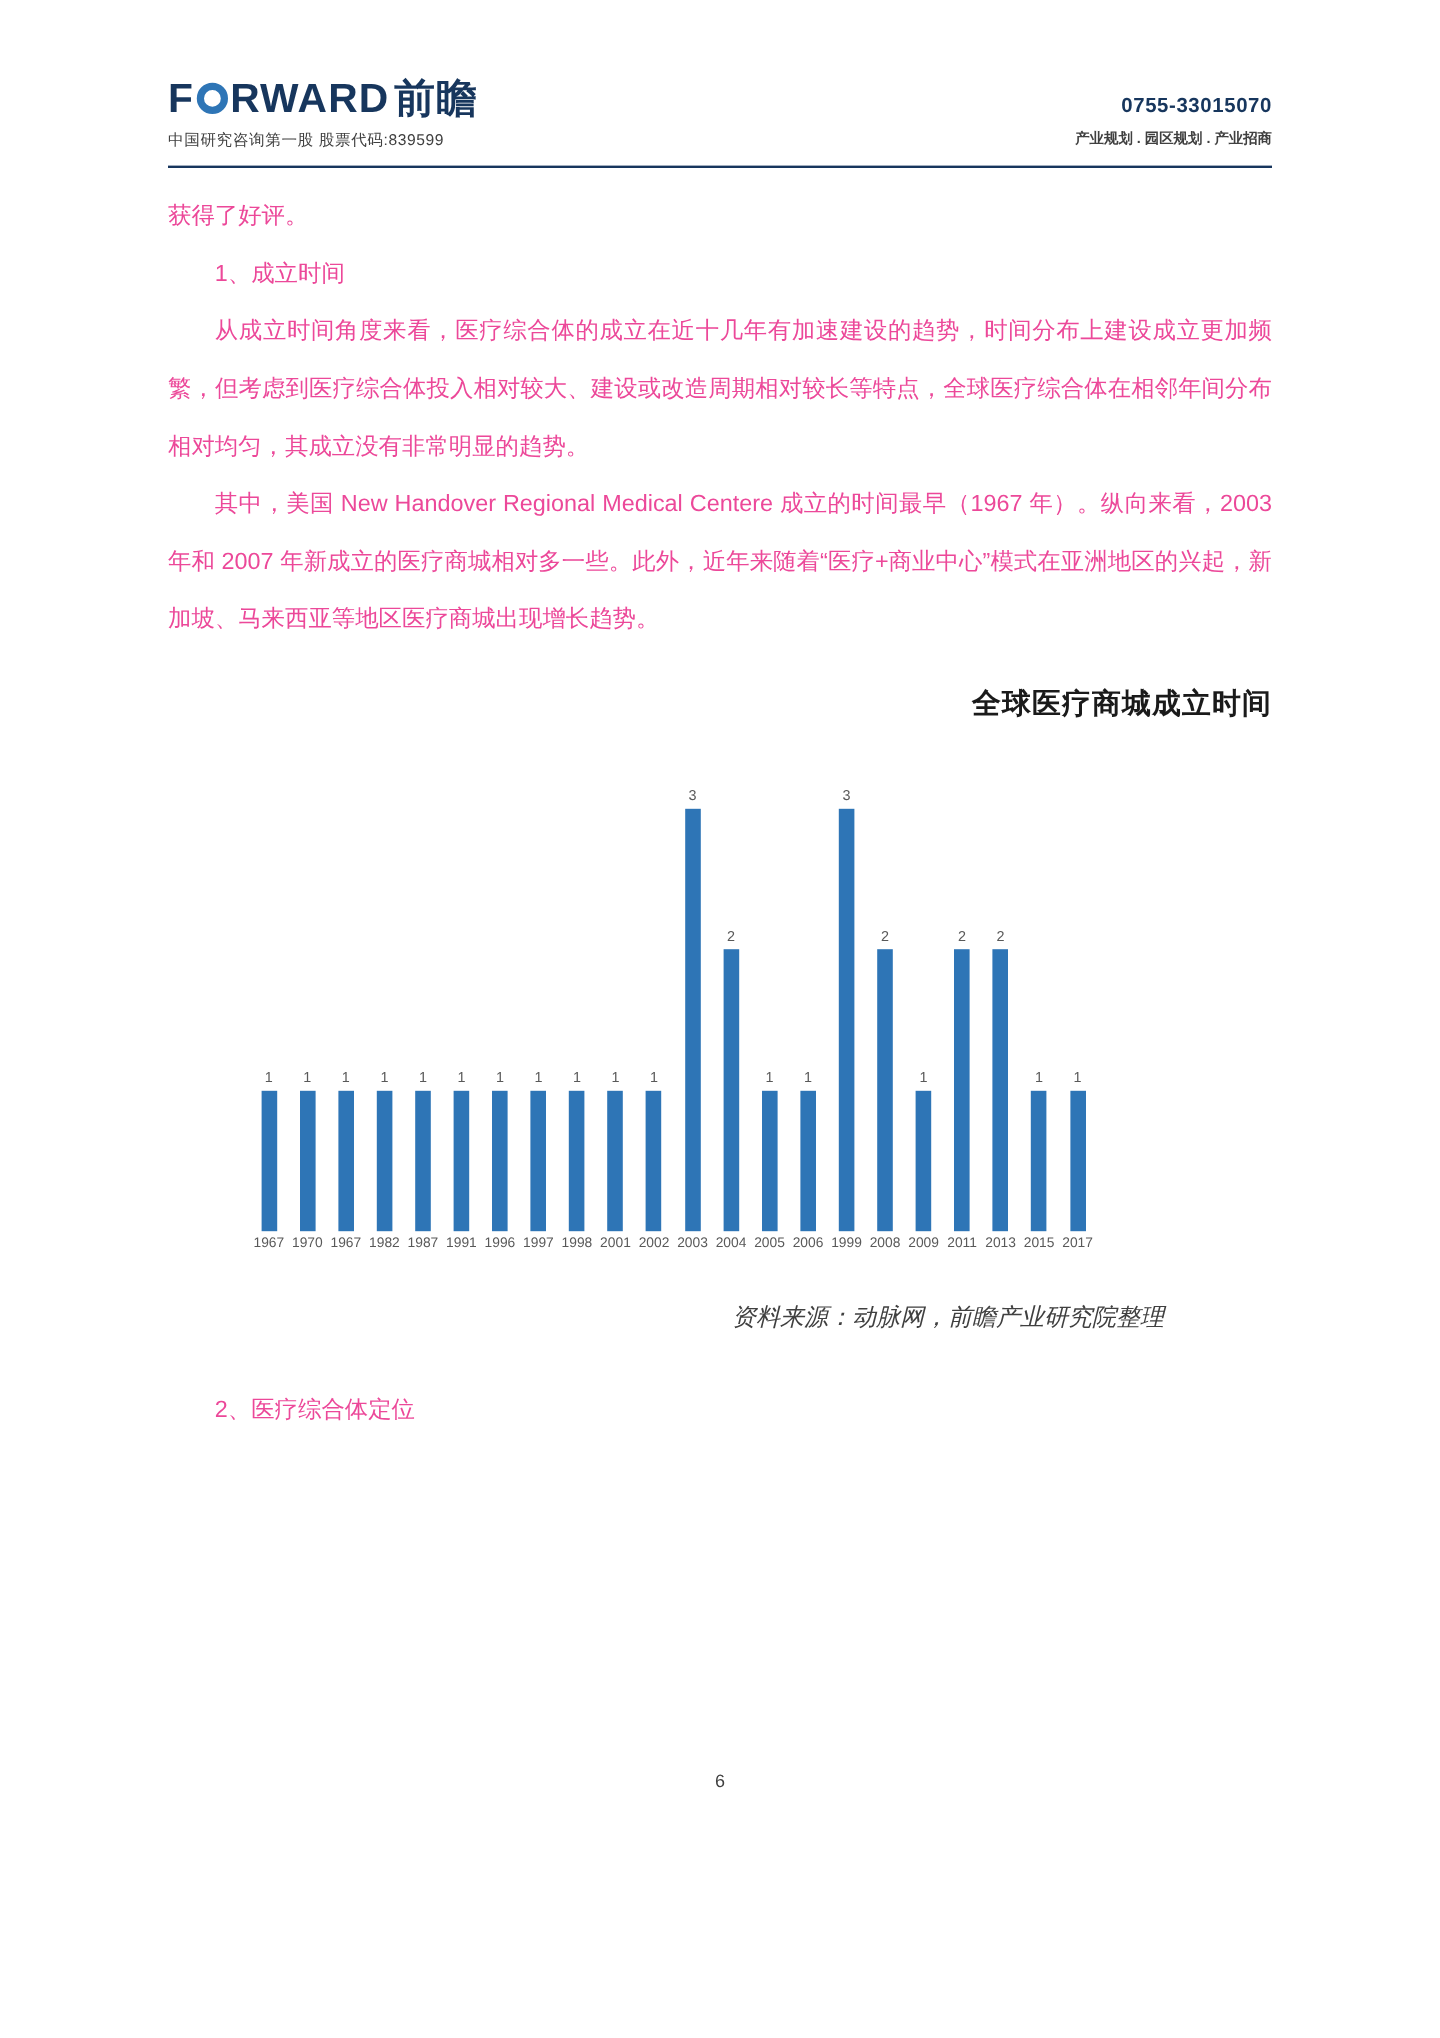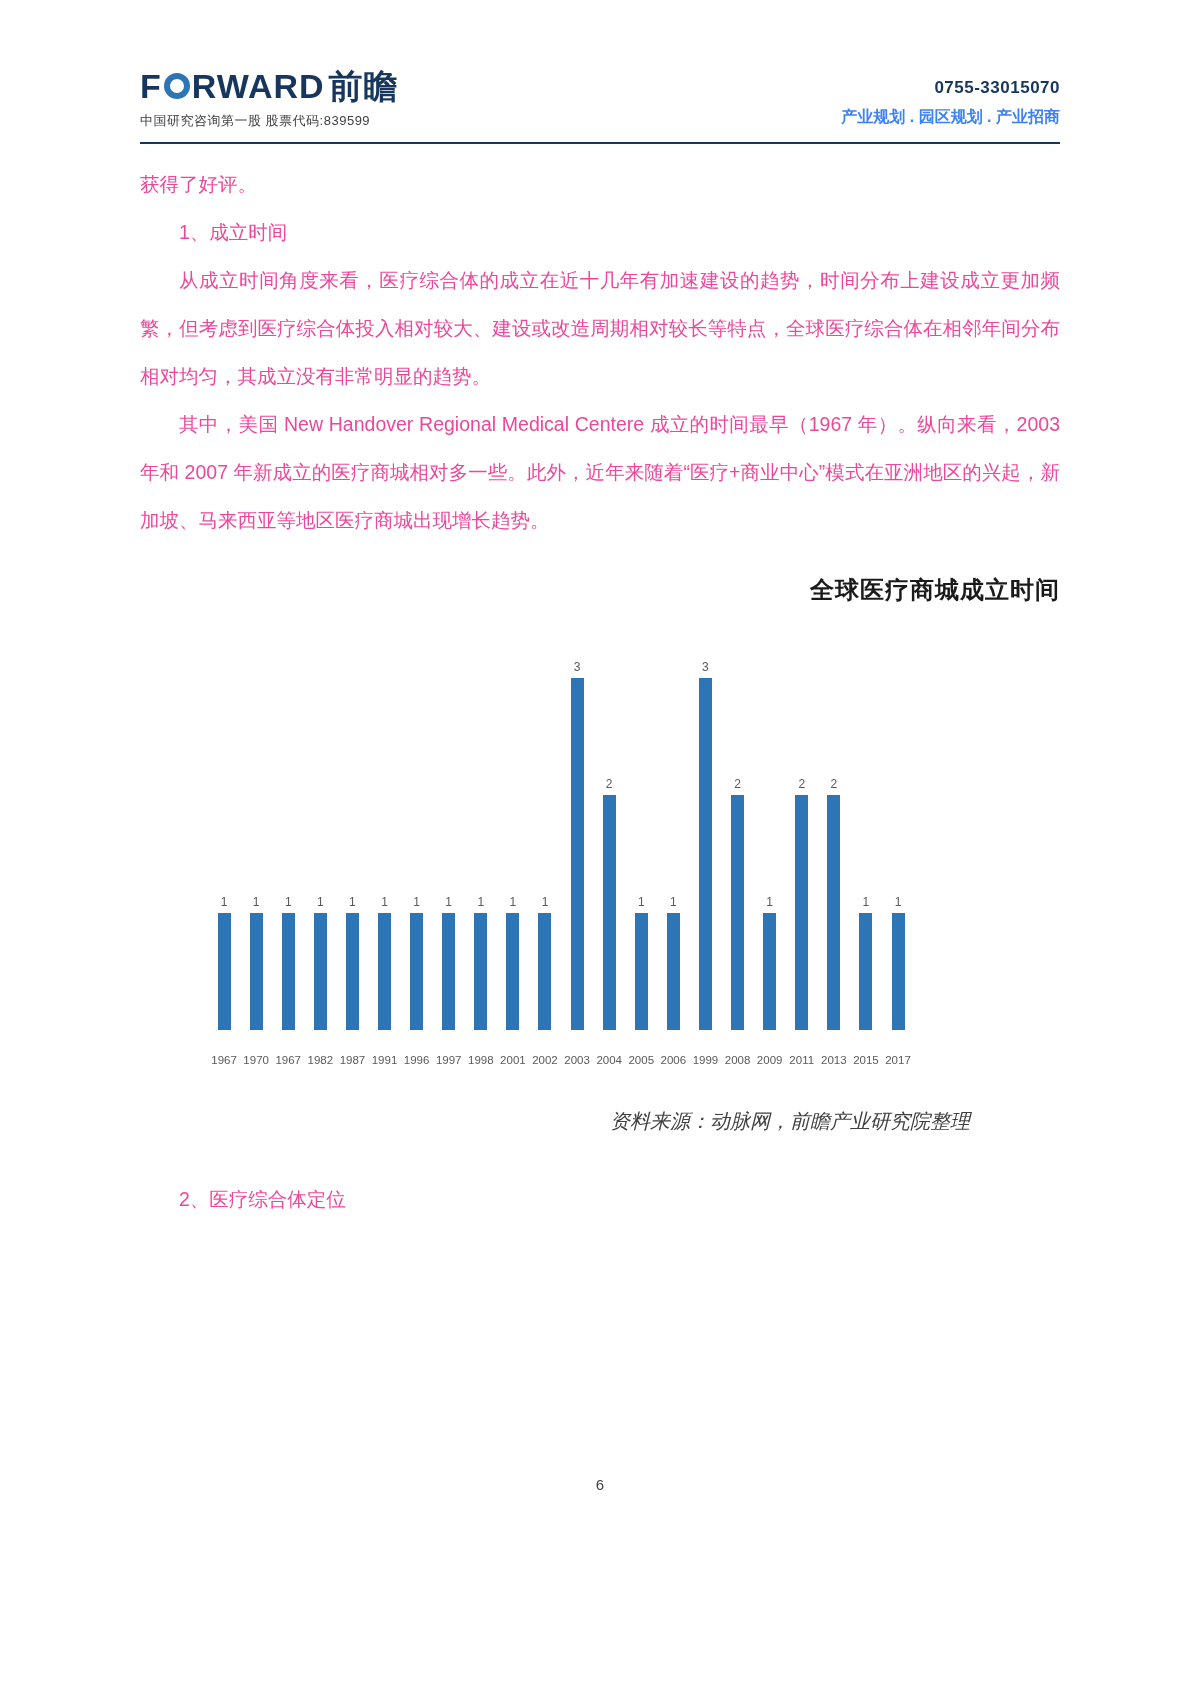--- a/index.html
+++ b/index.html
@@ -12,37 +12,37 @@
   .header { display:flex; justify-content:space-between; align-items:flex-end;
             padding:56px 140px 12px 140px; }
   .logo { font-weight:bold; font-size:34px; color:#17365D; letter-spacing:1px;
           display:flex; align-items:center; line-height:1; }
   .logo-o { width:26px; height:26px; border:6px solid #2E75B6; border-radius:50%;
             display:inline-block; margin:0 2px; }
   .logo-cn { margin-left:4px;text-align:right; }
   .tagline { font-size:13px; color:#404040; margin-top:9px; letter-spacing:0.5px; }
   .header-right { text-align:right; padding-bottom:2px;margin-top:22px; }
   .phone { font-weight:bold; font-size:17px; color:#17365D; letter-spacing:0.5px; }
-  .services { font-weight:bold; font-size:16px; color:#3b82f6; margin-top:9px; }
+  .services { font-weight:bold; font-size:12px; color:#404040; margin-top:9px; }
   .divider { margin:0 140px; border-top:2px solid #17365D; }
   
   .body { padding:16px 140px 0 140px; }
   .para { font-size:19.5px; color:#ec4899; line-height:48px; text-align:justify;
           margin:0; }
   .indent { text-indent:2em; }
   
   .chart-title { text-align:right; font-size:24px; color:#1a1a1a; font-weight:bold;
                  margin:30px 0 0 0; letter-spacing:1px; }
   .chart-area { width:706px; margin:52px 0 0 68px; }
   .chart-plot { display:flex; align-items:flex-end; height:372px; }
   .chart-col { flex:1; display:flex; flex-direction:column; align-items:center;
                justify-content:flex-end; }
   .chart-val { font-size:12px; color:#595959; margin-bottom:4px; }
   .chart-bar { width:13px; }
-  .chart-xlabels { display:flex; margin-top:24px; }
+  .chart-xlabels { display:flex; margin-top:4px; }
   .chart-xlabel { flex:1; text-align:center; font-size:11.5px; color:#595959; }
   
   .source { text-align:right; padding-right:90px; font-size:20px; font-style:italic;
             color:#404040; margin-top:42px; font-family:"Liberation Serif", serif; }
   .section-gap { margin-top:40px; }
   .footer { position:absolute; top:1476px; left:0; width:100%; text-align:center; }
   .page-num { font-size:15px; color:#404040; }
 </style>
 </head>
 <body>

